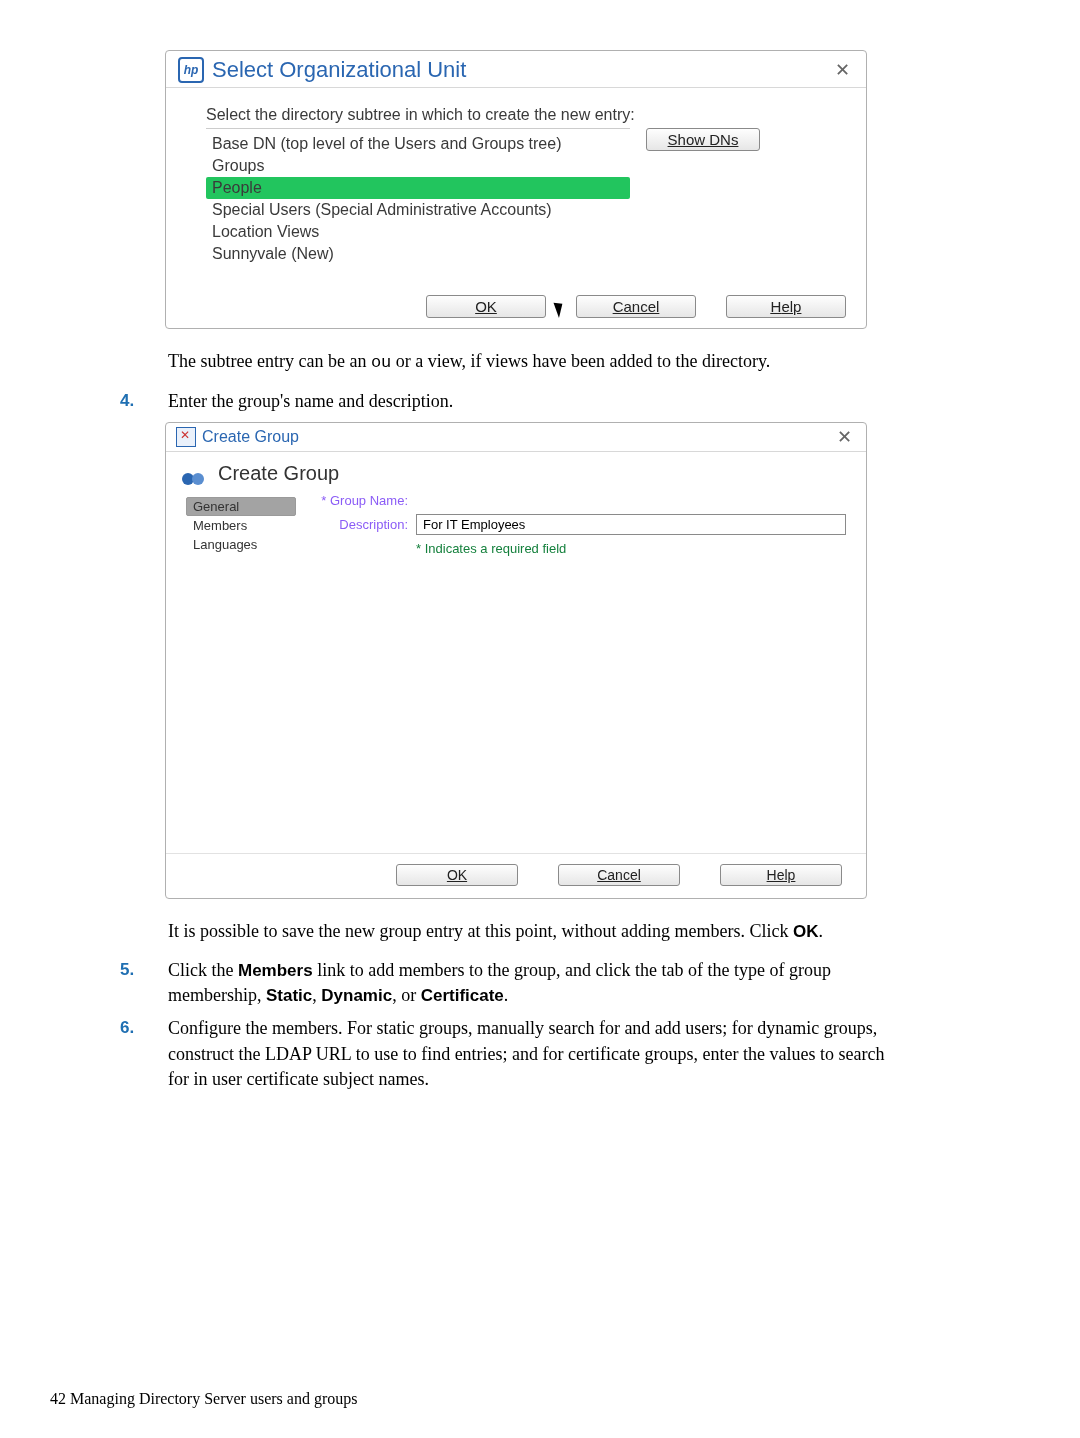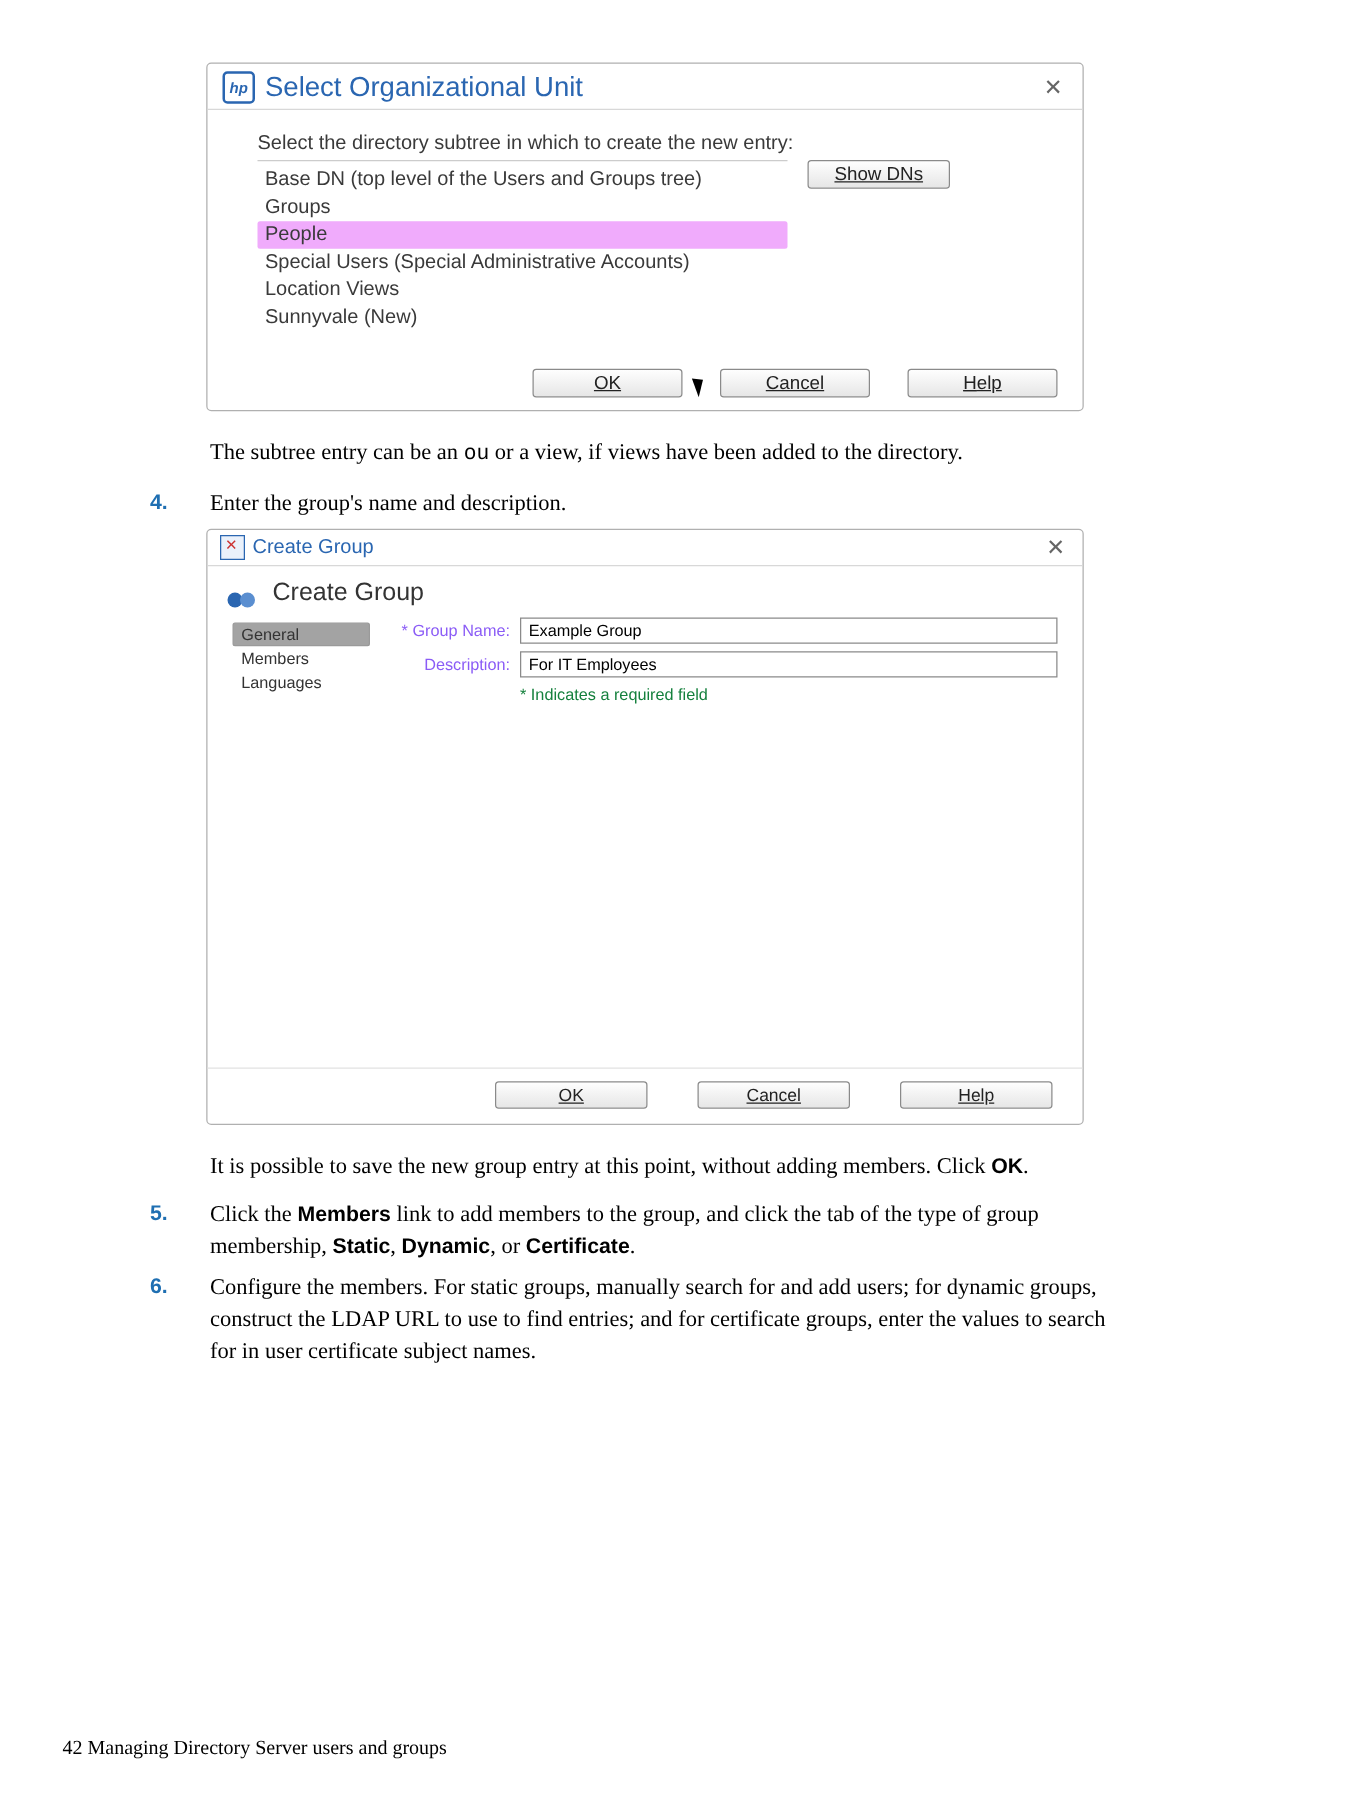--- a/index.html
+++ b/index.html
@@ -68,21 +68,21 @@
     flex: 1;
     border-top: 1px solid #ccc;
     padding-top: 4px;
     font-size: 16px;
   }
   .d1-list .row {
     padding: 2px 6px;
     border-radius: 2px;
   }
   .d1-list .row.selected {
-    background: #f0abfc;
+    background: #22c55e;
   }
   .d1-right { width: 180px; }
   .win-btn {
     display: inline-block;
     min-width: 80px;
     padding: 2px 16px;
     border: 1px solid #8a8a8a;
     border-radius: 3px;
     background: linear-gradient(#fefefe, #e6e6e6);
     font-size: 15px;
@@ -309,21 +309,20 @@
     </div>
     <div class="d2-body">
       <div class="d2-side">
         <div class="tab active">General</div>
         <div class="tab">Members</div>
         <div class="tab">Languages</div>
       </div>
       <div class="d2-form">
         <div class="frow">
           <div class="flabel">* Group Name:</div>
-          <input type="text" value="Example Group" style="">
         </div>
         <div class="frow">
           <div class="flabel">Description:</div>
           <input type="text" value="For IT Employees" style="">
         </div>
         <div class="d2-note">* Indicates a required field</div>
       </div>
     </div>
     <div class="d2-buttons">
       <span class="win-btn">OK</span>

